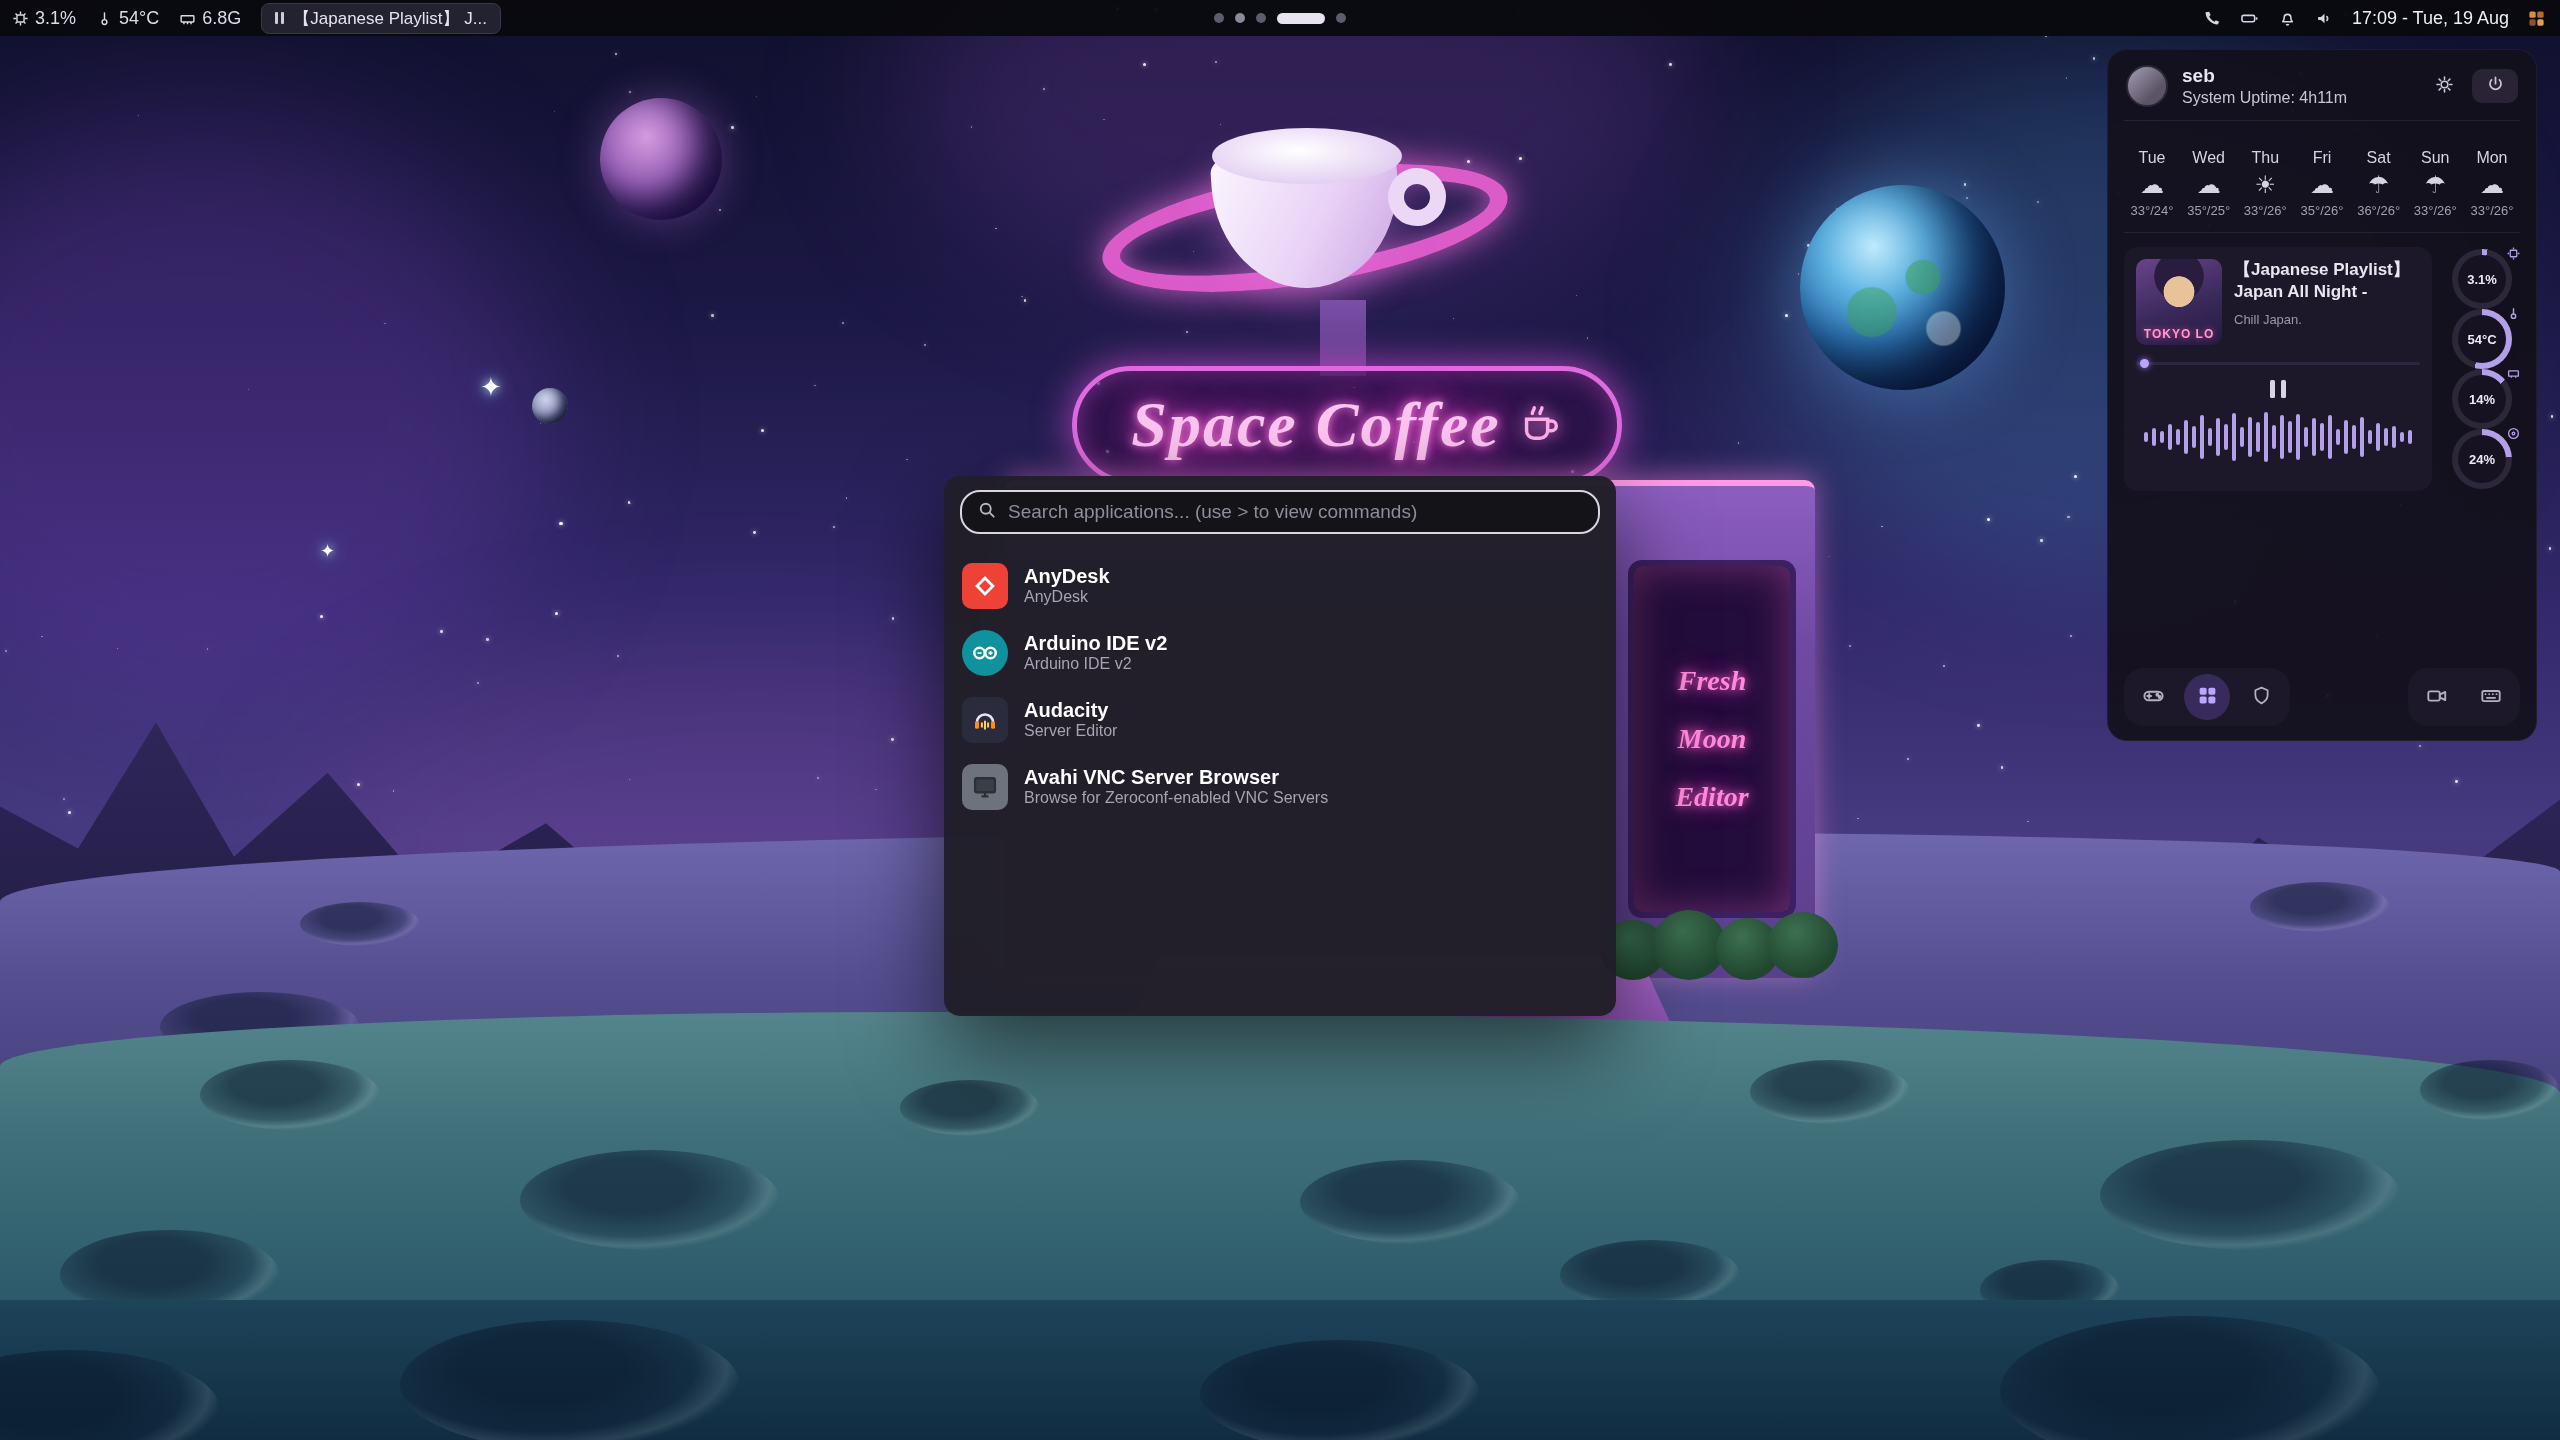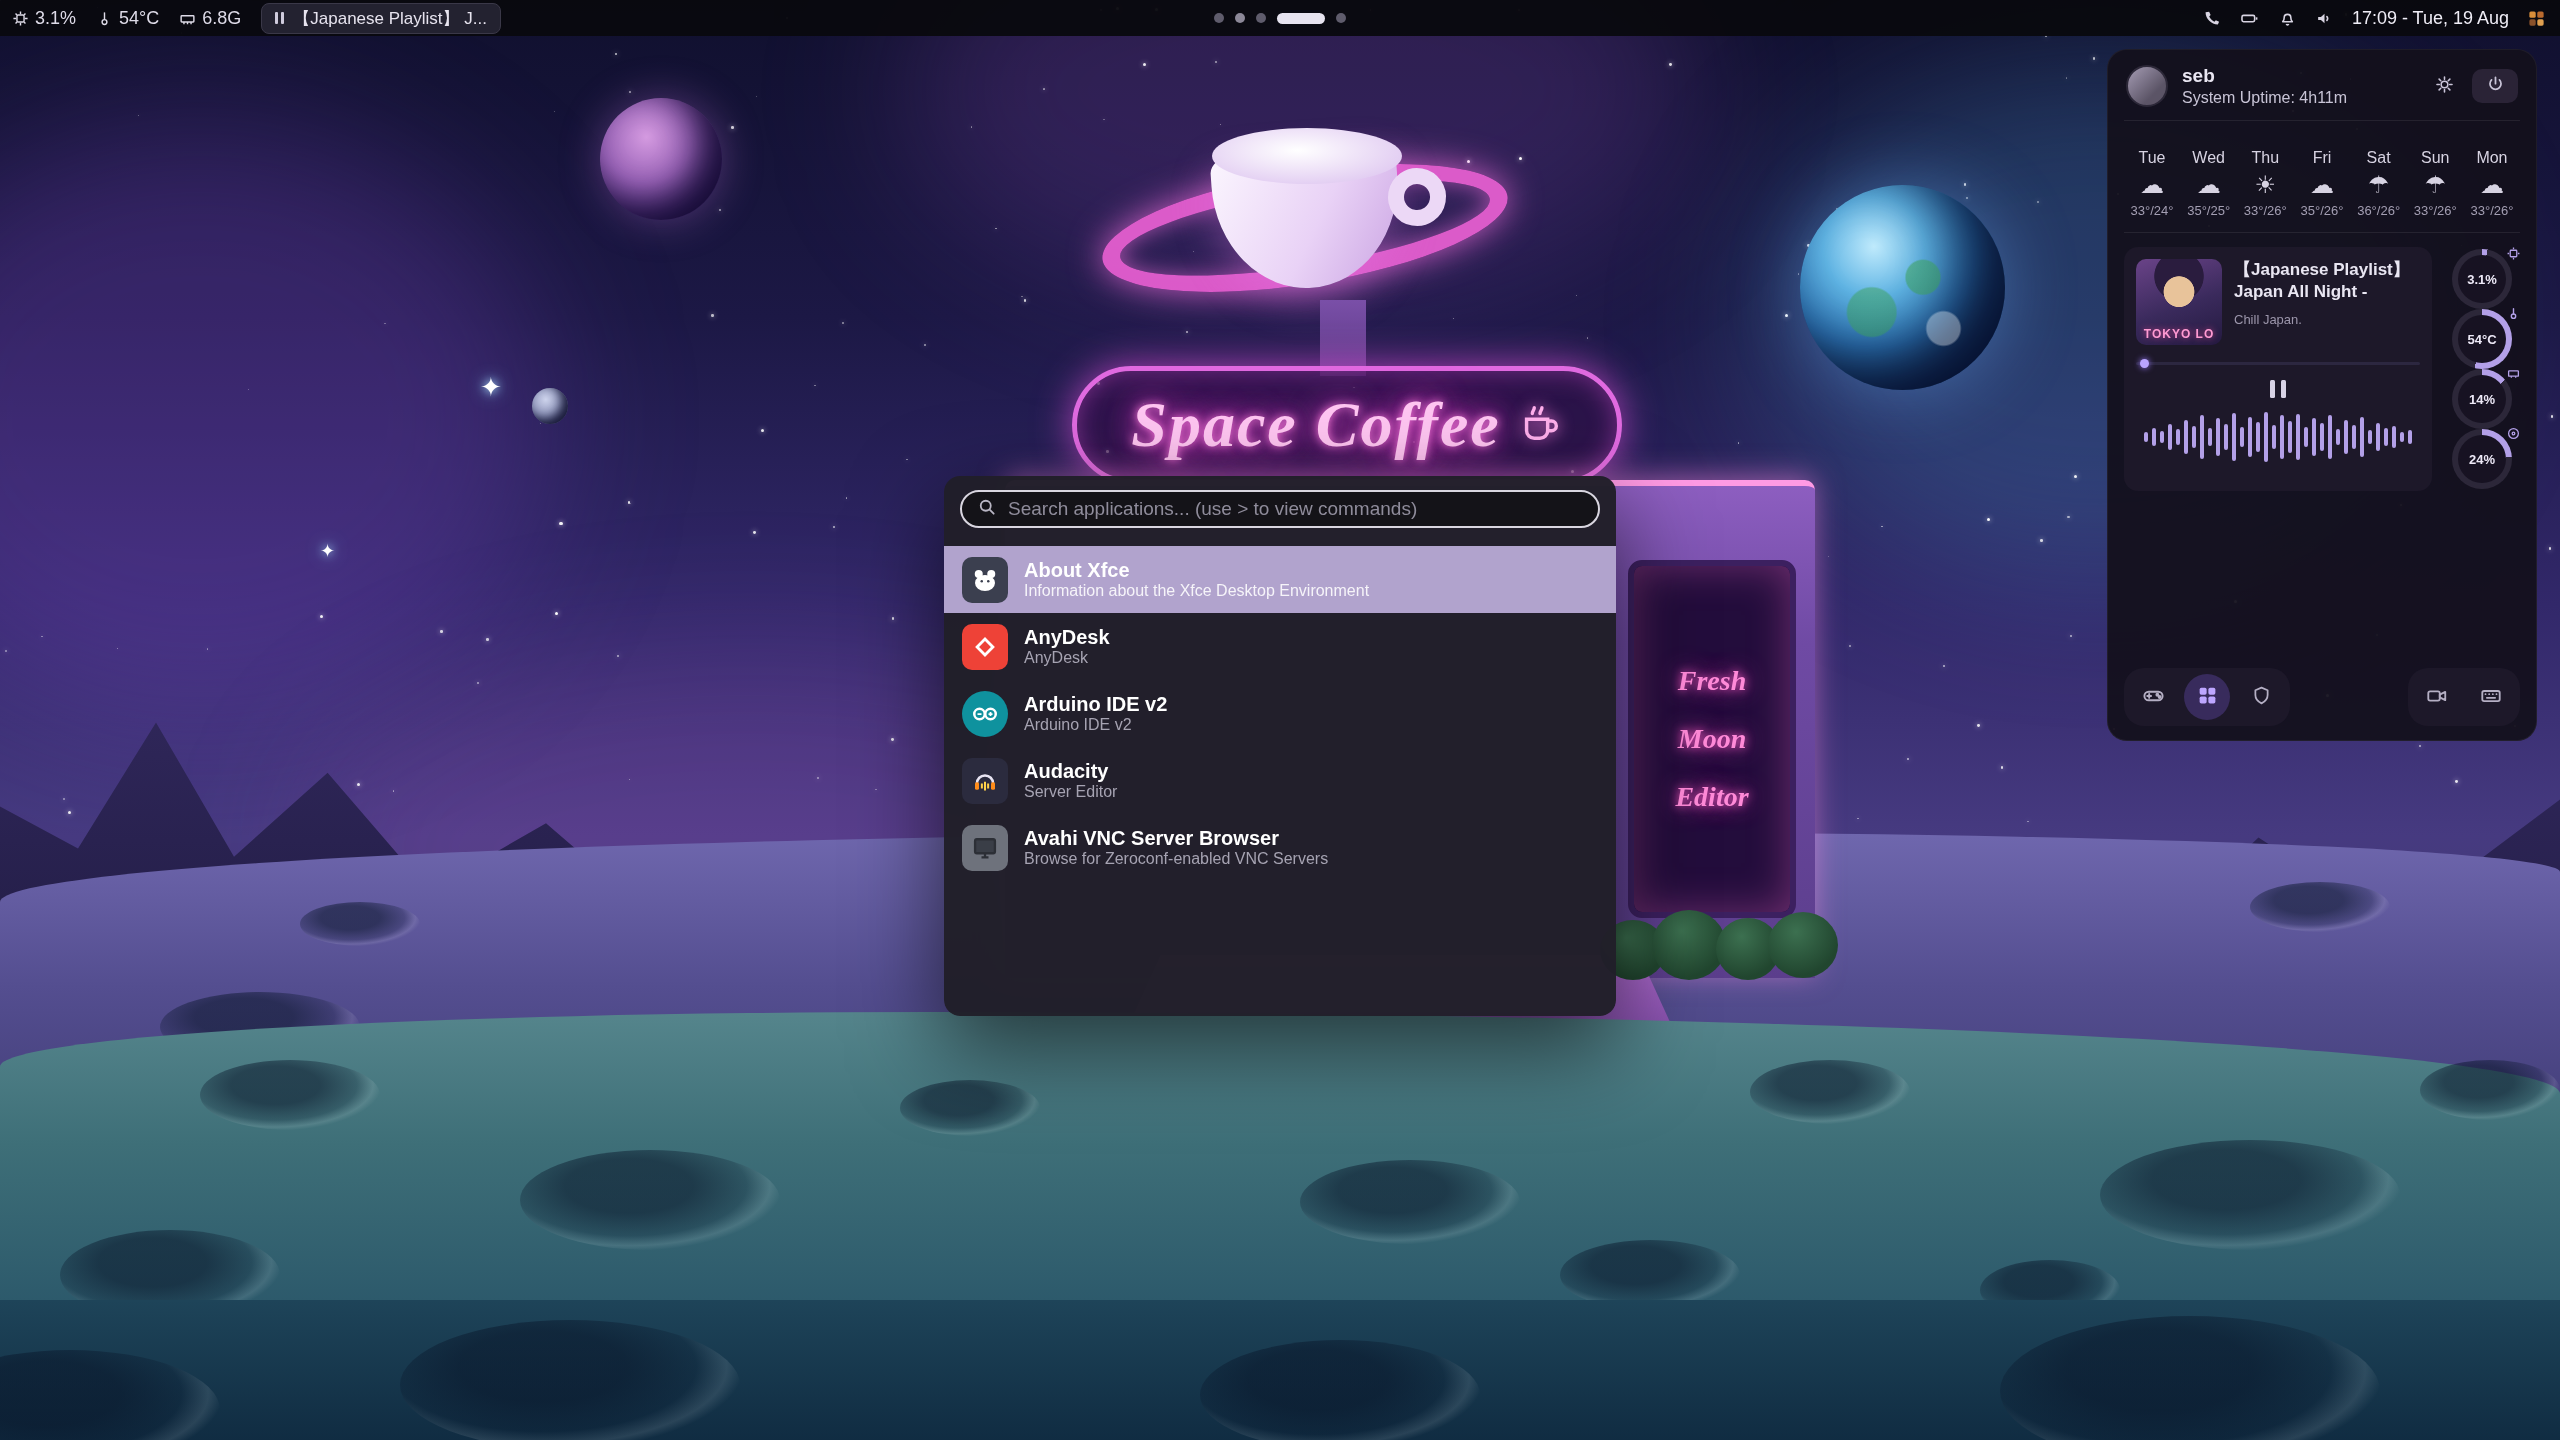--- a/index.html
+++ b/index.html
@@ -106,21 +106,21 @@
   .ws-dot { width:10px; height:10px; border-radius:50%; background:#8c8898; }
   .ws-dot.dim { background:#5f5c6c; }
   .ws-pill { width:48px; height:11px; border-radius:6px; background:#e7e4f0; }
   .tb-right { margin-left:auto; display:flex; align-items:center; gap:18px; padding-right:14px; }
   .tb-ic { color:#d8d4e2; background:none; border:0; display:flex; align-items:center; }
   .tb-clock { font-size:18px; color:#efedf6; }
 
   
   .launcher { position:absolute; left:944px; top:476px; width:672px; height:540px; z-index:50;
     background:rgba(33,31,41,.98); border-radius:16px; box-shadow:0 30px 90px rgba(0,0,0,.6); overflow:hidden; }
-  .search-wrap { margin:14px 16px 6px; height:38px; border:2px solid #d9d6e0; border-radius:20px;
+  .search-wrap { margin:14px 16px 6px; height:44px; border:2px solid #d9d6e0; border-radius:20px;
     background:#141318; display:flex; align-items:center; gap:11px; padding:0 15px; }
   .search-wrap svg { color:#b9b6c4; flex:none; }
   .search-wrap input { flex:1; background:transparent; border:0; outline:0; color:#eceaf2; font-size:19px;
     font-family:"Liberation Sans", sans-serif; }
   .search-wrap input::placeholder { color:#8f8c9b; }
   .app-list { padding-top:12px; }
   .app-item { display:flex; align-items:center; gap:16px; height:67px; padding:0 18px; cursor:default; }
   .app-item.selected { background:#b1a3cd; }
   .icon-sq { width:46px; height:46px; border-radius:10px; flex:none;
     display:flex; align-items:center; justify-content:center; }
@@ -501,35 +501,20 @@
     <span>
       <svg width="20" height="20" viewBox="0 0 24 24" fill="none" stroke="currentColor" stroke-width="2.2" stroke-linecap="round">
         <circle cx="10.5" cy="10.5" r="6"></circle>
           <path d="M15.5 15.5L20 20"></path>
       </svg>
     </span>
     <input type="text" placeholder="Search applications... (use &gt; to view commands)" style="">
   </div>
   <div class="app-list">
 
-    <div class="app-item selected">
-      <span class="icon-sq" style="background:#3b3f4f;">
-        <svg width="30" height="30" viewBox="0 0 24 24">
-          <circle cx="7" cy="7.2" r="3.2" fill="#fff"></circle>
-            <circle cx="17" cy="7.2" r="3.2" fill="#fff"></circle>
-          <ellipse cx="12" cy="14.4" rx="8" ry="6.4" fill="#fff"></ellipse>
-          <circle cx="9.4" cy="13" r="1" fill="#3b3f4f"></circle>
-            <circle cx="14.6" cy="13" r="1" fill="#3b3f4f"></circle>
-        </svg>
-      </span>
-      <span class="ai-text">
-        <span class="ai-title">About Xfce</span><br>
-        <span class="ai-sub">Information about the Xfce Desktop Environment</span>
-      </span>
-    </div>
 
 
     <div class="app-item">
       <span class="icon-sq" style="background:#ee4237;">
         <svg width="28" height="28" viewBox="0 0 24 24" fill="none" stroke="#fff" stroke-width="2.4">
           <rect x="7.2" y="7.2" width="9.6" height="9.6" transform="rotate(45 12 12)"></rect>
         </svg>
       </span>
       <span class="ai-text">
         <span class="ai-title">AnyDesk</span><br>

